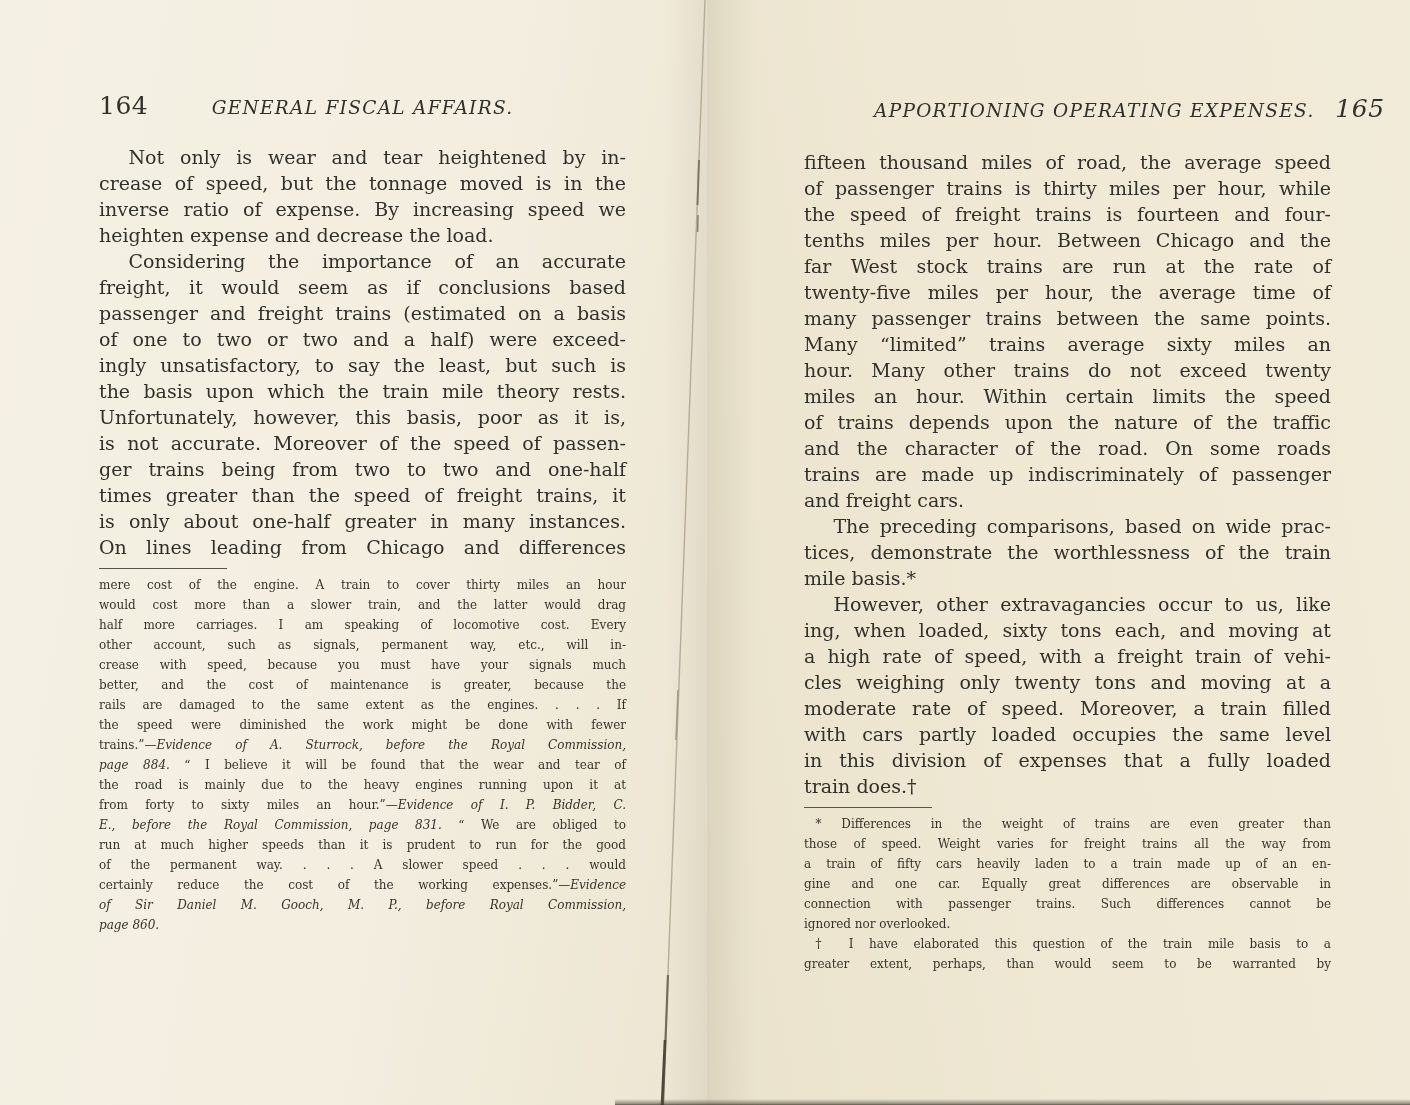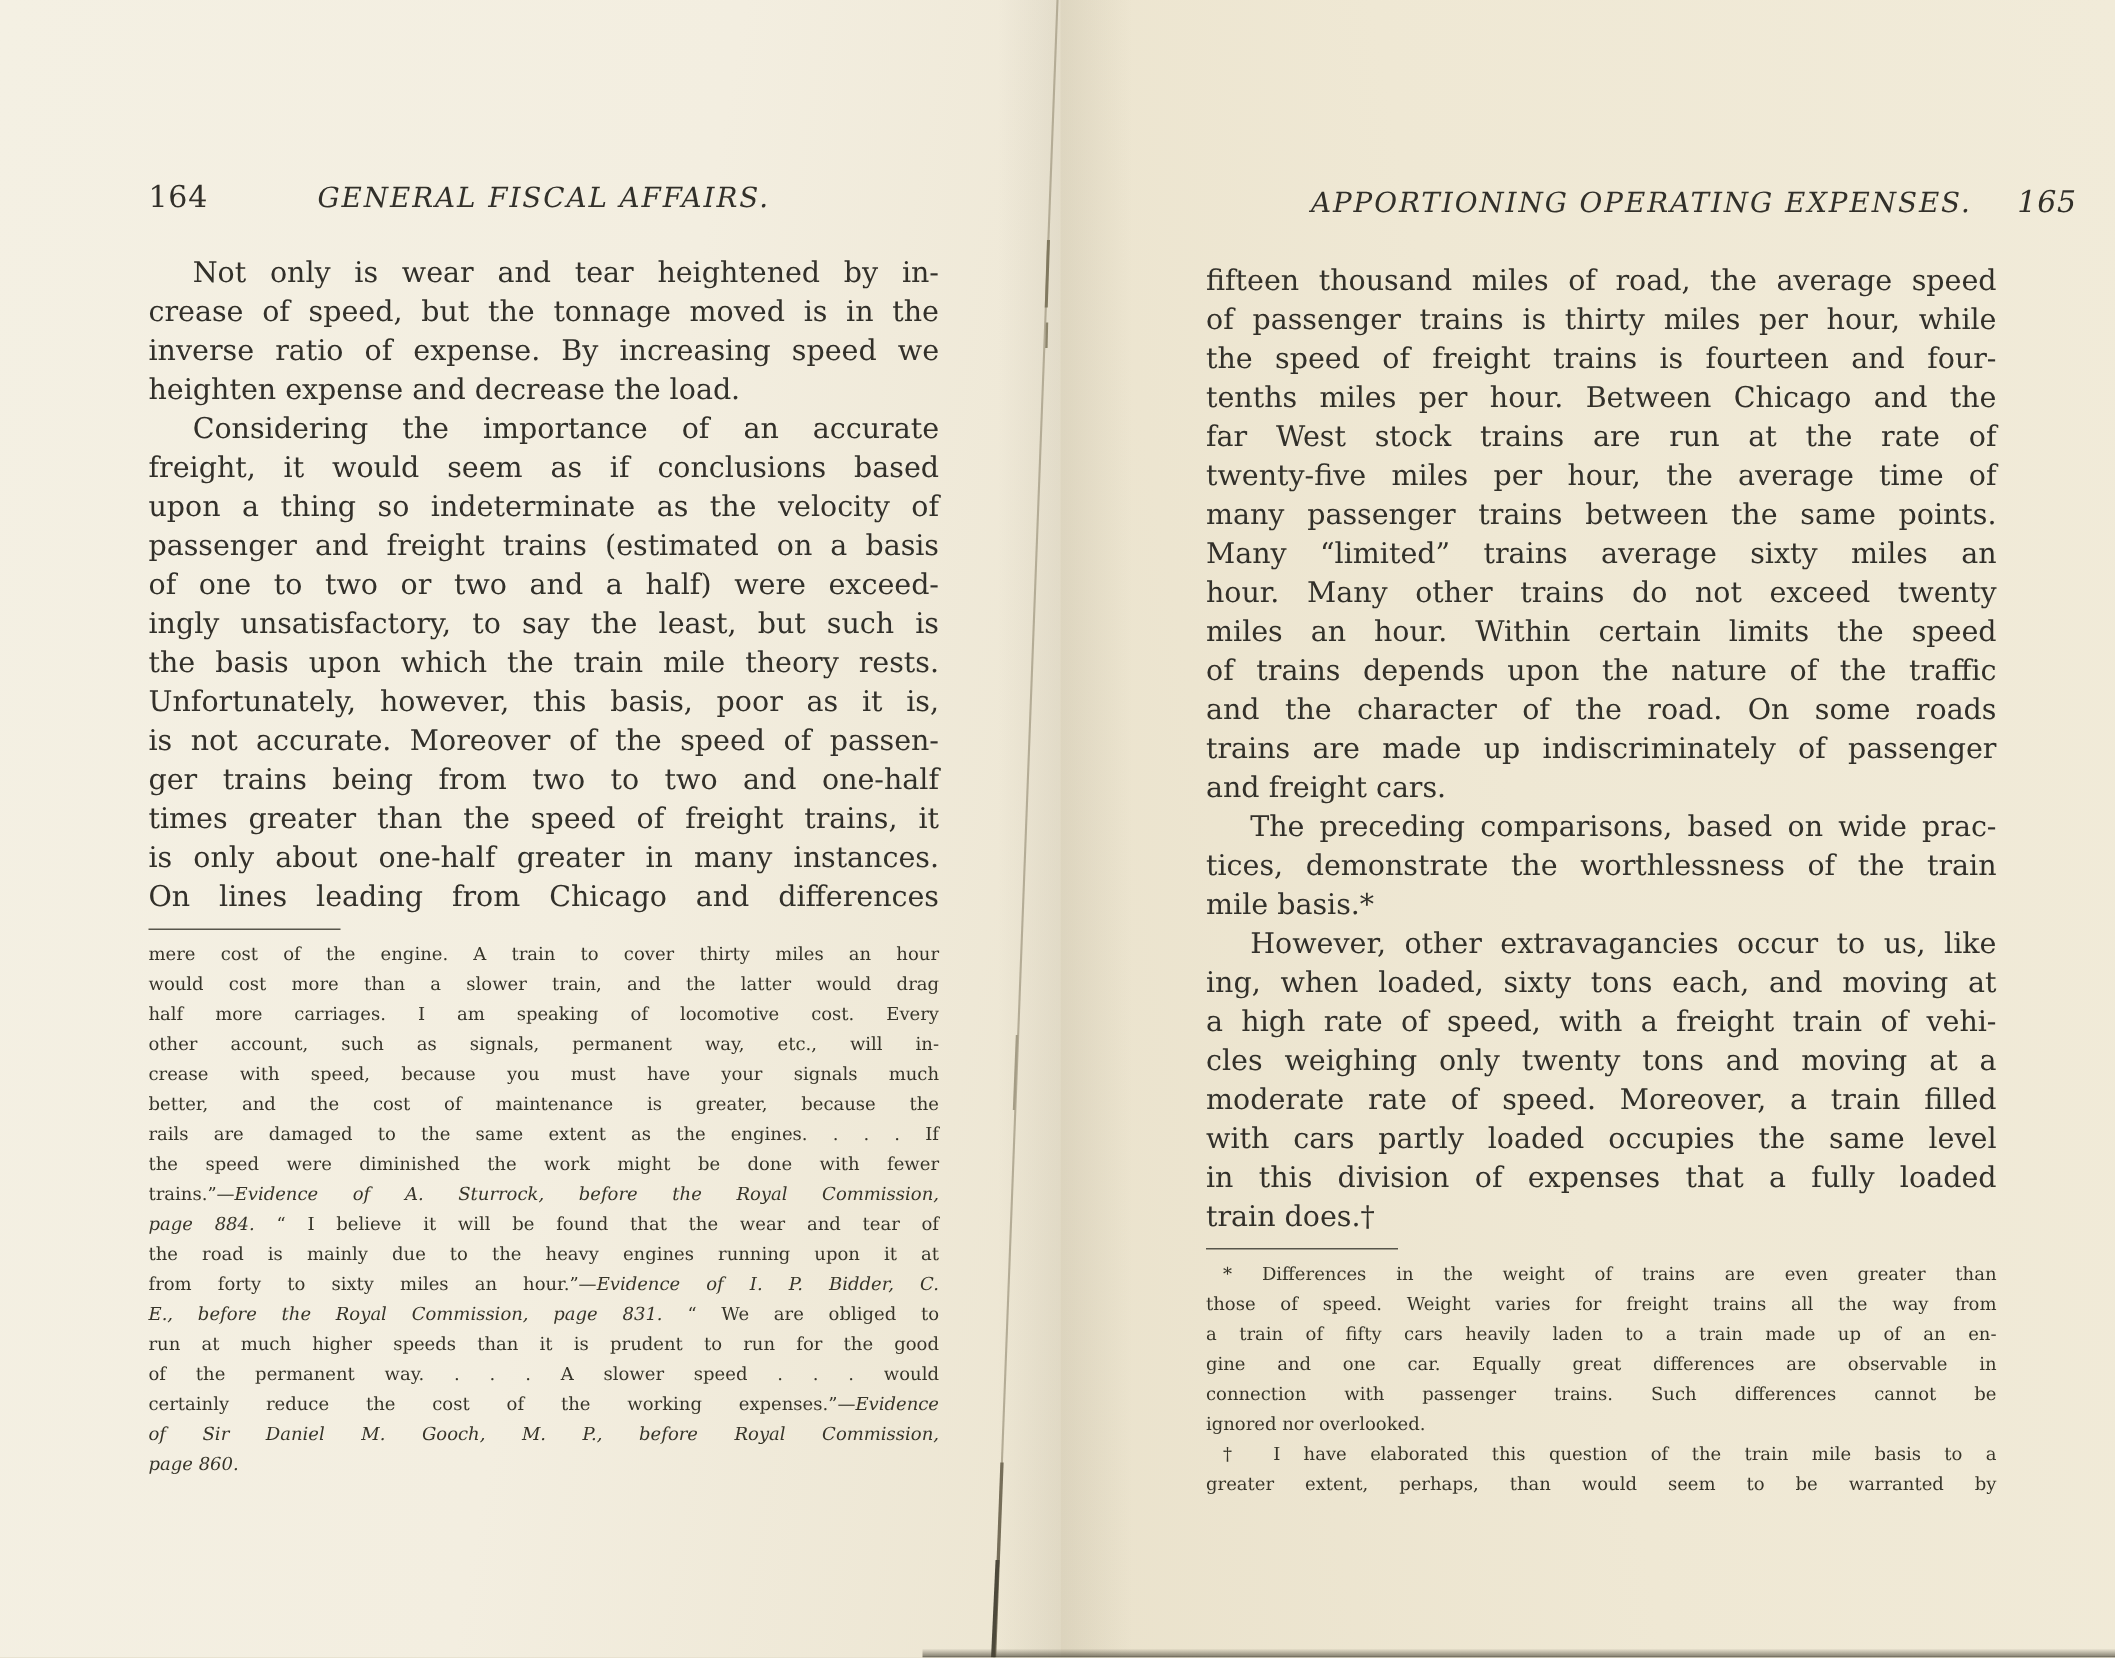--- a/index.html
+++ b/index.html
@@ -30,21 +30,21 @@
     pointer-events: none;
   }
   .content { position: absolute; width: 527px; }
   .page.left  .content { left: 99px; top: 94px; }
   .page.right .content { left: 97px; top: 97px; }
 
   .pg-header {
     display: grid; grid-template-columns: 70px 1fr 70px;
     align-items: baseline; line-height: 24px;
   }
-  .folio { font-size: 20px; letter-spacing: 0.5px; margin-top: 25px; }
+  .folio { font-size: 25px; letter-spacing: 0.5px; }
   .folio.right-al { text-align: right; font-style: italic; }
   .running-head {
     text-align: center; font-style: italic;
     font-size: 18.5px; letter-spacing: 1.3px;
     white-space: nowrap;
   }
 
   .body-text { font-size: 19px; line-height: 26px; }
   .page.left  .body-text { margin-top: 24px; }
   .page.right .body-text { margin-top: 26px; }
@@ -85,21 +85,20 @@
       <div class="body-text">
           <div class="para">
             <div class="line indent">Not only is wear and tear heightened by in-</div>
             <div class="line">crease of speed, but the tonnage moved is in the</div>
             <div class="line">inverse ratio of expense. By increasing speed we</div>
             <div class="line endline">heighten expense and decrease the load.</div>
           </div>
           <div class="para">
             <div class="line indent">Considering the importance of an accurate</div>
             <div class="line">freight, it would seem as if conclusions based</div>
-            <div class="line">upon a thing so indeterminate as the velocity of</div>
             <div class="line">passenger and freight trains (estimated on a basis</div>
             <div class="line">of one to two or two and a half) were exceed-</div>
             <div class="line">ingly unsatisfactory, to say the least, but such is</div>
             <div class="line">the basis upon which the train mile theory rests.</div>
             <div class="line">Unfortunately, however, this basis, poor as it is,</div>
             <div class="line">is not accurate. Moreover of the speed of passen-</div>
             <div class="line">ger trains being from two to two and one-half</div>
             <div class="line">times greater than the speed of freight trains, it</div>
             <div class="line">is only about one-half greater in many instances.</div>
             <div class="line">On lines leading from Chicago and differences</div>

